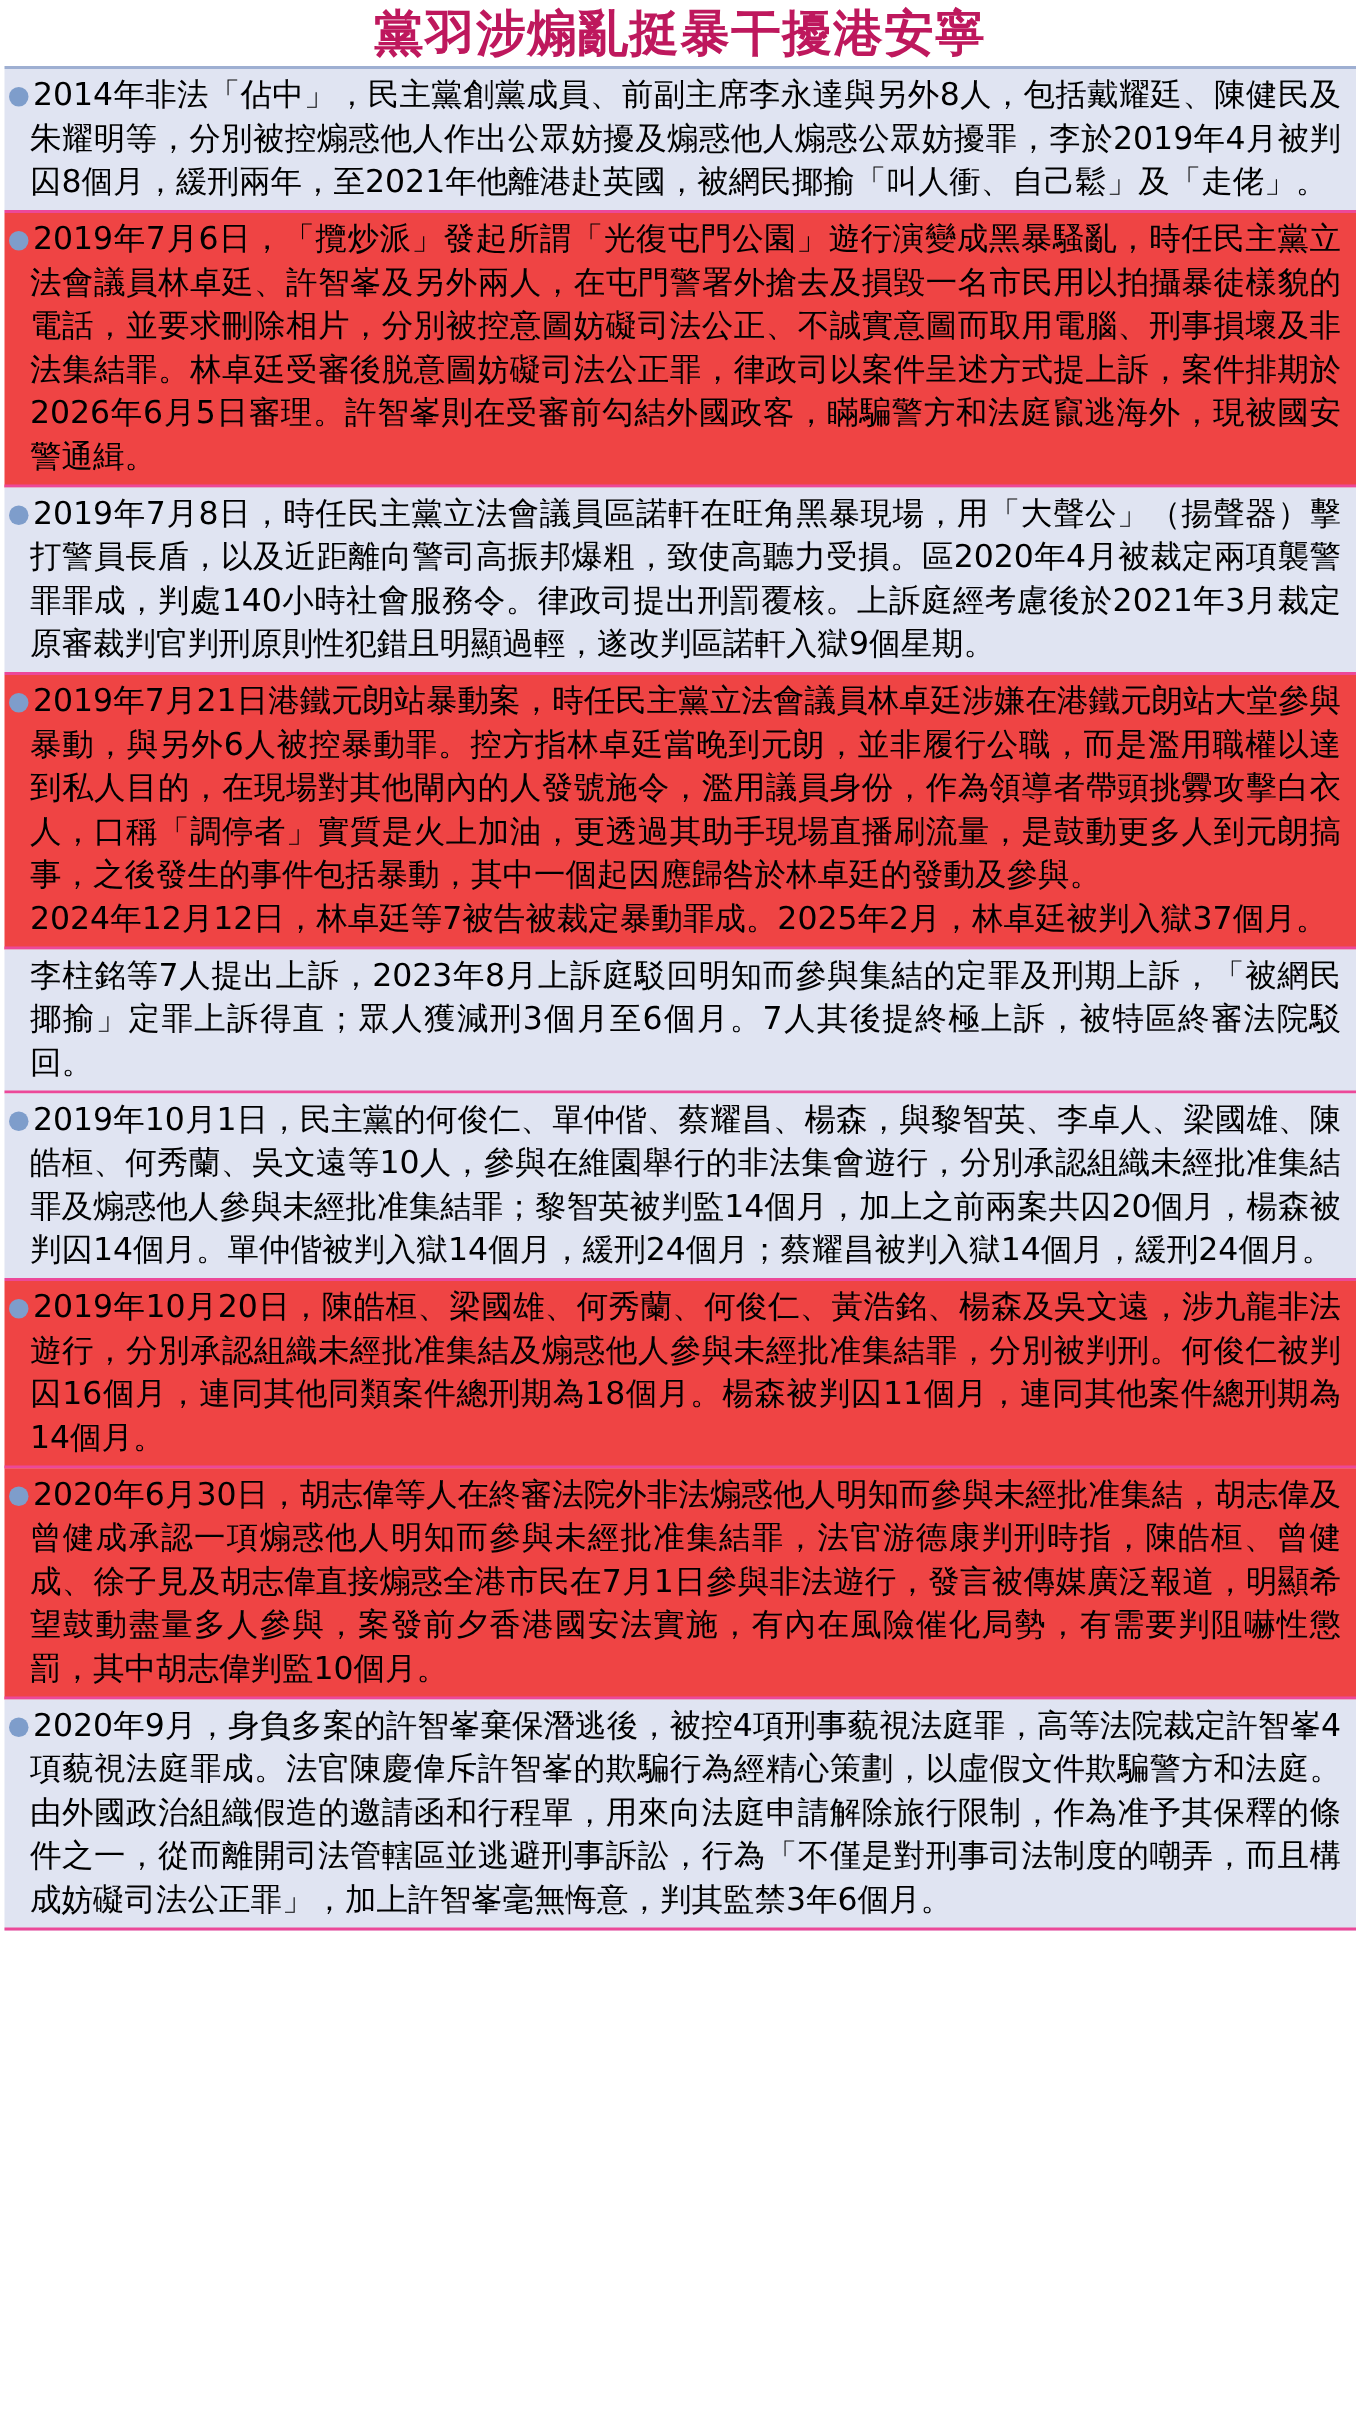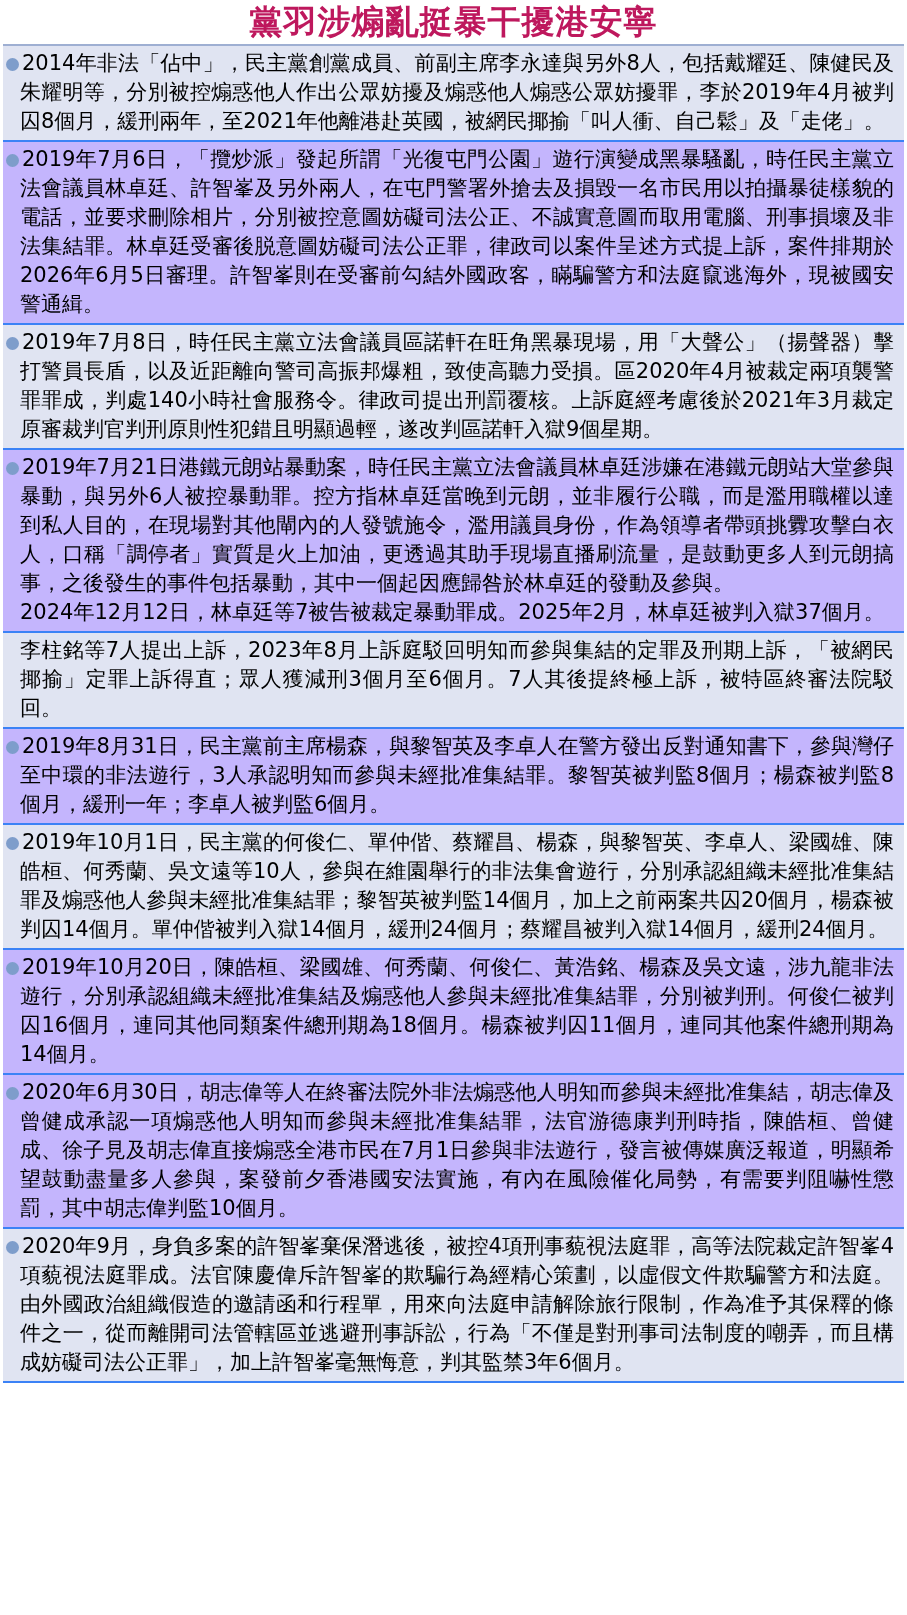--- a/index.html
+++ b/index.html
@@ -18,24 +18,24 @@
     letter-spacing:1px;
     line-height:40px;
     padding:2px 0 2px 0;
   }
   .timeline {
     margin:0 3px;
     border-top:2px solid #9EAFD2;
   }
   .section {
     padding:3px 10px 4px 17px;
-    border-bottom:2px solid #3b82f6;
+    border-bottom:2px solid #ec4899;
   }
   .section.lavender { background:#E0E4F2; }
-  .section.white    { background:#c4b5fd; }
+  .section.white    { background:#ef4444; }
   .para {
     font-size:21px;
     line-height:29px;
     text-align:justify;
     color:#000;
   }
   .para.first { text-indent:-14px; }
   .bullet {
     display:inline-block;
     width:13px; height:13px;
@@ -66,23 +66,20 @@
 
   <section class="section white">
         <p class="para first"><span class="bullet"></span>2019年7月21日港鐵元朗站暴動案，時任民主黨立法會議員林卓廷涉嫌在港鐵元朗站大堂參與暴動，與另外6人被控暴動罪。控方指林卓廷當晚到元朗，並非履行公職，而是濫用職權以達到私人目的，在現場對其他閘內的人發號施令，濫用議員身份，作為領導者帶頭挑釁攻擊白衣人，口稱「調停者」實質是火上加油，更透過其助手現場直播刷流量，是鼓動更多人到元朗搞事，之後發生的事件包括暴動，其中一個起因應歸咎於林卓廷的發動及參與。</p>
         <p class="para">2024年12月12日，林卓廷等7被告被裁定暴動罪成。2025年2月，林卓廷被判入獄37個月。</p>
       </section>
 
   <section class="section lavender">
         <p class="para">李柱銘等7人提出上訴，2023年8月上訴庭駁回明知而參與集結的定罪及刑期上訴，「被網民揶揄」定罪上訴得直；眾人獲減刑3個月至6個月。7人其後提終極上訴，被特區終審法院駁回。</p>
       </section>
 
-  <section class="section white">
-        <p class="para first"><span class="bullet"></span>2019年8月31日，民主黨前主席楊森，與黎智英及李卓人在警方發出反對通知書下，參與灣仔至中環的非法遊行，3人承認明知而參與未經批准集結罪。黎智英被判監8個月；楊森被判監8個月，緩刑一年；李卓人被判監6個月。</p>
-      </section>
 
   <section class="section lavender">
         <p class="para first"><span class="bullet"></span>2019年10月1日，民主黨的何俊仁、單仲偕、蔡耀昌、楊森，與黎智英、李卓人、梁國雄、陳皓桓、何秀蘭、吳文遠等10人，參與在維園舉行的非法集會遊行，分別承認組織未經批准集結罪及煽惑他人參與未經批准集結罪；黎智英被判監14個月，加上之前兩案共囚20個月，楊森被判囚14個月。單仲偕被判入獄14個月，緩刑24個月；蔡耀昌被判入獄14個月，緩刑24個月。</p>
       </section>
 
   <section class="section white">
         <p class="para first"><span class="bullet"></span>2019年10月20日，陳皓桓、梁國雄、何秀蘭、何俊仁、黃浩銘、楊森及吳文遠，涉九龍非法遊行，分別承認組織未經批准集結及煽惑他人參與未經批准集結罪，分別被判刑。何俊仁被判囚16個月，連同其他同類案件總刑期為18個月。楊森被判囚11個月，連同其他案件總刑期為14個月。</p>
       </section>
 
 

